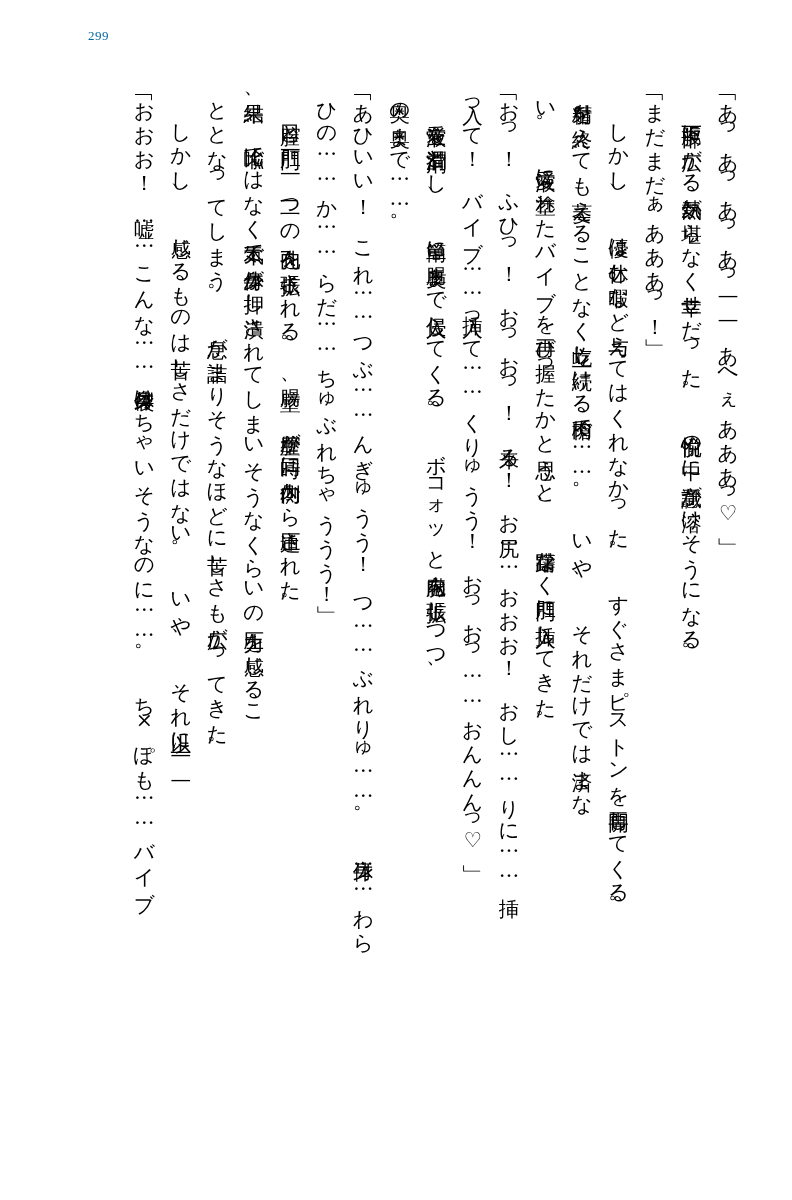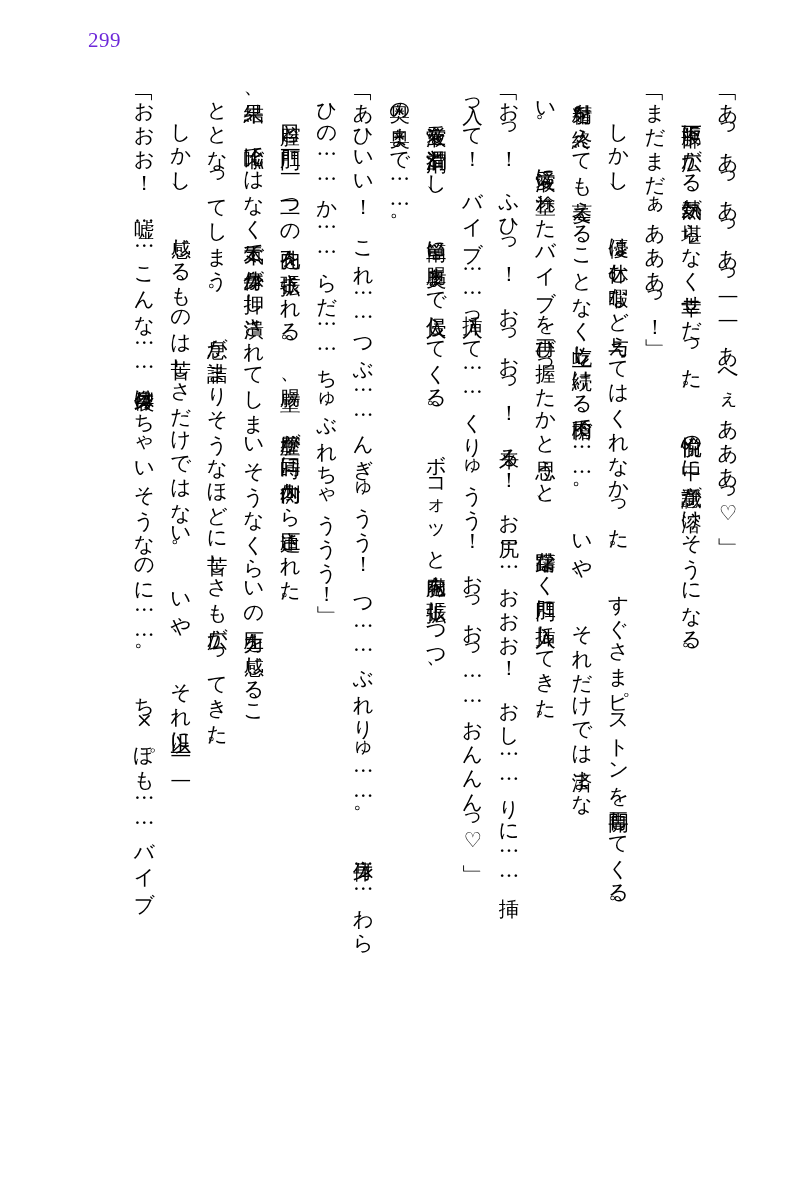--- a/index.html
+++ b/index.html
@@ -16,24 +16,24 @@
     width: 792px;
     height: 1200px;
     background: #ffffff;
     overflow: hidden;
     box-sizing: border-box;
   }
   .page-number {
     position: absolute;
     top: 28px;
     left: 88px;
-    font-size: 21px;
+    font-size: 13px;
     letter-spacing: 0.5px;
     font-family: "Liberation Serif", "DejaVu Serif", serif;
-    color: #6d28d9;
+    color: #0369a1;
   }
   .text-body {
     position: absolute;
     top: 88px;
     right: 46px;
     left: 46px;
     height: 1060px;
     writing-mode: vertical-rl;
     text-orientation: upright;
     font-size: 20.5px;

